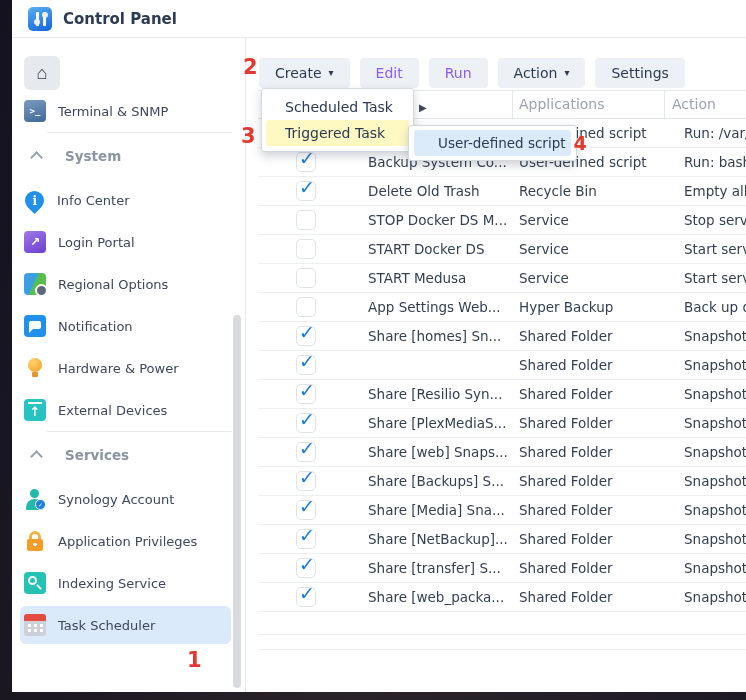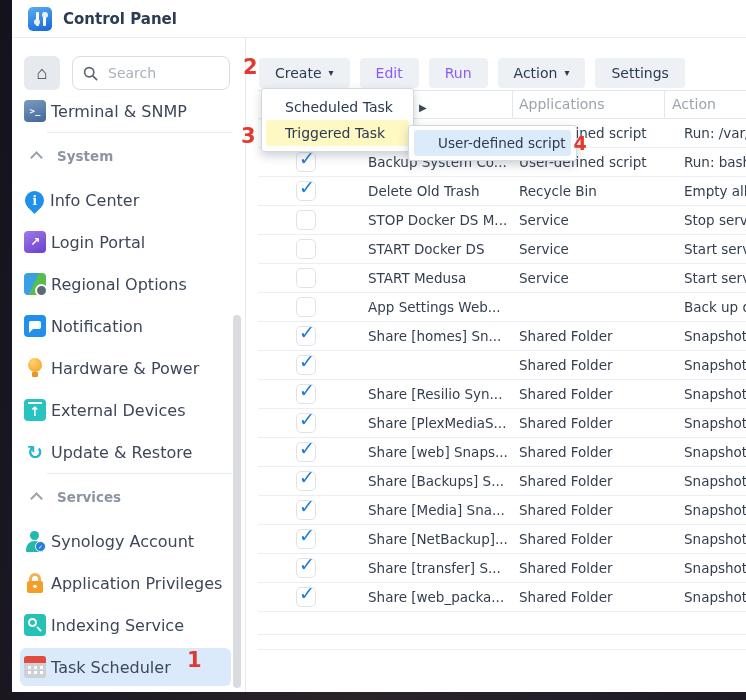--- a/index.html
+++ b/index.html
@@ -24,23 +24,23 @@
   .sidebar-top{position:relative;height:52px;}
   .home-btn{position:absolute;left:12px;top:18px;width:36px;height:34px;background:#e6eaee;border:none;border-radius:6px;
     display:flex;align-items:center;justify-content:center;cursor:pointer;padding:0;}
   .home-glyph{font-size:18px;color:#353f4b;line-height:1;}
   .searchbox{position:absolute;left:60px;top:18px;width:158px;height:34px;border:1px solid #d8dde2;border-radius:8px;background:#fff;
     display:flex;align-items:center;padding:0 10px;gap:8px;box-sizing:border-box;}
   .searchbox input{border:none;outline:none;flex:1;min-width:0;font-size:14px;color:#333;background:transparent;font-family:inherit;}
   .searchbox input::placeholder{color:#a9b1ba;}
 
   .nav{position:relative;}
-  .nav-row{height:42px;display:flex;align-items:center;padding:0 10px 0 12px;gap:5px;position:relative;z-index:0;
-    font-size:16px;color:#3d4759;cursor:pointer;}
-  .t-section{height:46px;color:#8b95a1;font-weight:bold;font-size:13.5px;gap:4px;}
+  .nav-row{height:42px;display:flex;align-items:center;padding:0 10px 0 12px;gap:12px;position:relative;z-index:0;
+    font-size:13px;color:#3d4759;cursor:pointer;}
+  .t-section{height:46px;color:#8b95a1;font-weight:bold;font-size:13.5px;gap:12px;}
   .t-section .nav-label{margin-left:12px;}
   .t-divider{height:1px;background:#e8ebee;margin:0 13px 0 35px;padding:0;pointer-events:none;}
   .chev{display:none;width:7px;height:7px;border-right:2px solid #98a2ad;border-bottom:2px solid #98a2ad;
     transform:rotate(225deg);margin-left:8px;margin-top:3px;flex:none;}
   .t-section .chev{display:block;}
   .t-item.selected::before{content:"";position:absolute;left:8px;right:14px;top:2px;bottom:2px;background:#dbeafa;border-radius:6px;z-index:-1;}
   .scroll-thumb{position:absolute;right:4px;top:277px;width:8px;height:373px;background:#d9dbde;border-radius:4px;}
 
   
   .ic{width:22px;height:22px;position:relative;flex:none;display:flex;align-items:center;justify-content:center;
@@ -140,27 +140,20 @@
   <div class="header">
     <span class="cp-icon"></span>
     <span class="title">Control Panel</span>
   </div>
 
   <aside class="sidebar">
     <div class="sidebar-top">
       <button class="home-btn">
         <span class="home-glyph">⌂</span>
       </button>
-      <div class="searchbox">
-        <svg width="15" height="15" viewBox="0 0 15 15">
-          <circle cx="6.2" cy="6.2" r="4.6" fill="none" stroke="#5b6670" stroke-width="1.7"></circle>
-          <line x1="9.8" y1="9.8" x2="13.6" y2="13.6" stroke="#5b6670" stroke-width="1.7" stroke-linecap="round"></line>
-        </svg>
-        <input type="text" placeholder="Search" style="">
-      </div>
     </div>
     <nav class="nav">
       <div class="nav-row t-item">
 
           <span class="ic terminal-icon"></span>
           <span class="nav-label">Terminal &amp; SNMP</span>
         </div>
         <div class="nav-row t-divider">
           
           
@@ -193,25 +186,20 @@
         </div>
         <div class="nav-row t-item">
 
           <span class="ic hardware-power-icon"></span>
           <span class="nav-label">Hardware &amp; Power</span>
         </div>
         <div class="nav-row t-item">
 
           <span class="ic external-devices-icon"></span>
           <span class="nav-label">External Devices</span>
-        </div>
-        <div class="nav-row t-item">
-
-          <span class="ic update-restore-icon"></span>
-          <span class="nav-label">Update &amp; Restore</span>
         </div>
         <div class="nav-row t-divider">
           
           
           
         </div>
         <div class="nav-row t-section">
           <span class="chev"></span>
 
           <span class="nav-label">Services</span>
@@ -306,20 +294,21 @@
         </div>
         <div class="trow">
           <span class="checkbox"></span>
           <span class="cell c-name">START Medusa</span>
           <span class="cell c-app">Service</span>
           <span class="cell c-action">Start servic</span>
         </div>
         <div class="trow">
           <span class="checkbox"></span>
           <span class="cell c-name">App Settings Web...</span>
+          <span class="cell c-app">Hyper Backup</span>
           <span class="cell c-action">Back up dat</span>
         </div>
         <div class="trow checked">
           <span class="checkbox"></span>
           <span class="cell c-name">Share [homes] Sn...</span>
           <span class="cell c-app">Shared Folder</span>
           <span class="cell c-action">Snapshot</span>
         </div>
         <div class="trow checked">
           <span class="checkbox"></span>

